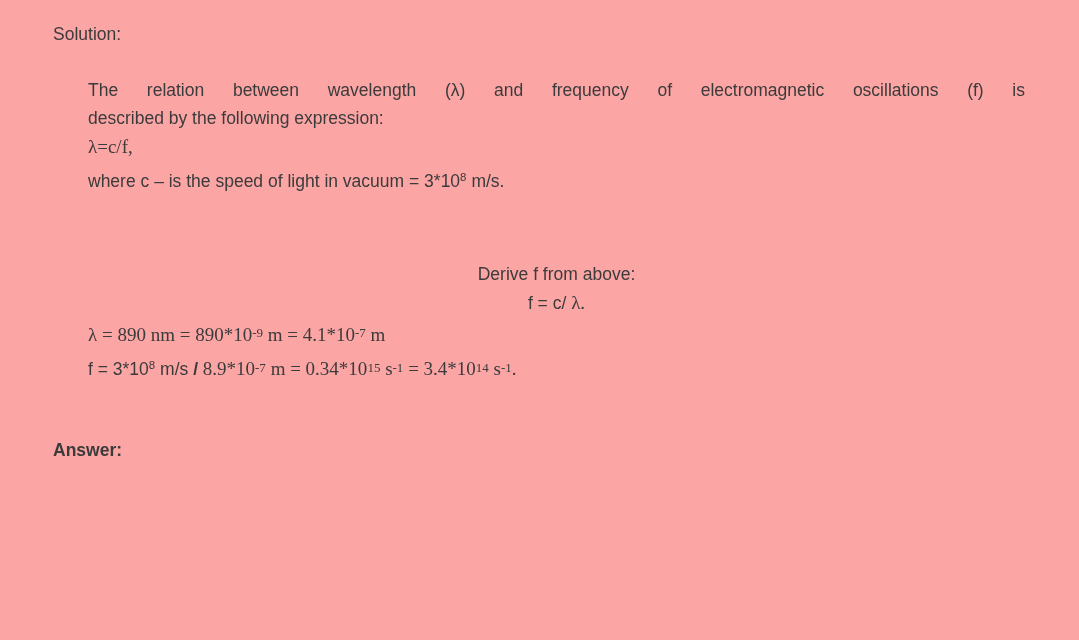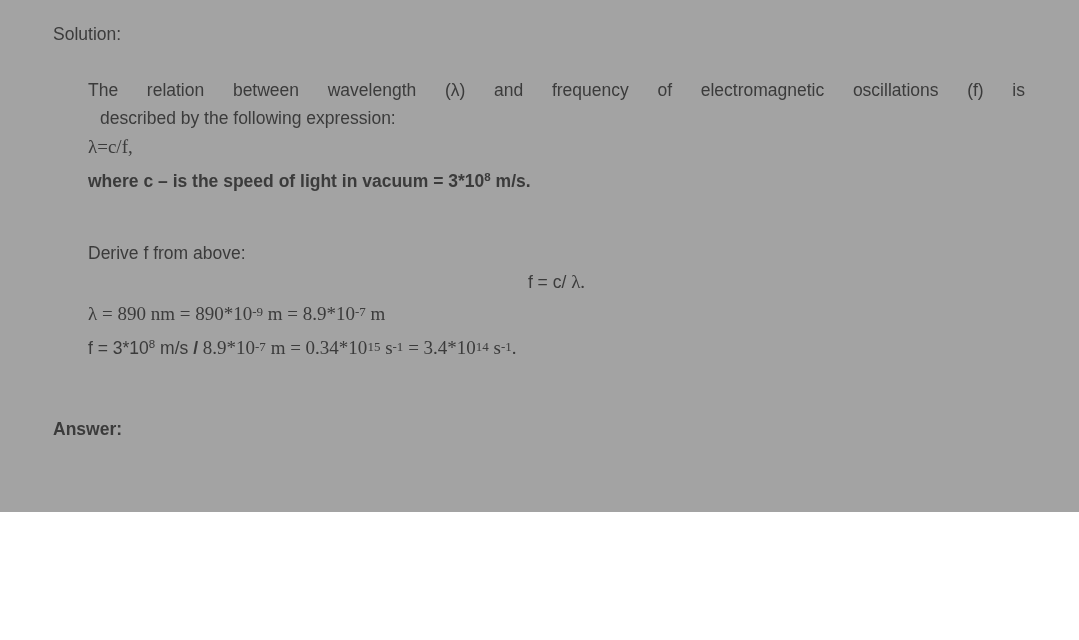--- a/index.html
+++ b/index.html
@@ -1,41 +1,41 @@
 <!DOCTYPE html>
 <html><head>
 <meta charset="utf-8">
 <style>
   html, body { margin: 0; padding: 0; background: #ffffff; }
   .page {
     position: relative;
     width: 1079px;
-    height: 512px;
-    background: #a3a3a3;
+    height: 640px;
+    background: #fca5a5;
     color: #3b3b3b;
     font-family: "Liberation Sans", sans-serif;
     font-size: 17.5px;
     overflow: hidden;
   }
   .line { white-space: pre-wrap; }
   .solution-label {
     margin: 22px 0 0 53px;
     line-height: 24px;
   }
   .content {
     margin-left: 88px;
     margin-right: 54px;
   }
   .para { margin-top: 30px; line-height: 28px; }
   .para .l1 { text-align: justify; text-align-last: justify; }
-  .para .l2 { text-align: left; margin-left: 12px; }
+  .para .l2 { text-align: left; }
   .serif { font-family: "Liberation Serif", "DejaVu Serif", serif; font-size: 19px; }
   .formula1 { line-height: 30px; }
-  .where-line { line-height: 30px; font-weight: bold; }
-  .derive-label { margin-top: 43px; line-height: 28px; }
+  .where-line { line-height: 30px; }
+  .derive-label { margin-top: 64px; line-height: 28px; text-align: center; }
   .derive-formula { line-height: 30px; text-align: center; }
   .calc-label { margin-top: 46px; line-height: 26px; }
   .calc-line { line-height: 30px; }
   
   .exp { font-size: 13px; vertical-align: 3.5px; font-family: "Liberation Serif", "DejaVu Serif", serif; }
   
   .sup { font-size: 11.5px; vertical-align: 6px; font-family: "Liberation Sans", sans-serif; }
   .bold { font-weight: bold; }
   .answer-label {
     margin: 54px 0 0 53px;
@@ -63,21 +63,21 @@
 
     <div class="formula1 serif line">λ=c/f,</div>
 
     <div class="where-line line"><span>where c – is the speed of light in vacuum = 3*10</span><span class="sup">8</span><span> m/s.</span></div>
 
     <div class="derive-label line">Derive f from above:</div>
 
     <div class="derive-formula line"><span>f = c/ </span><span class="serif">λ.</span></div>
 
 
-    <div class="calc-line serif line"><span>λ = 890 nm = 890*10</span><span class="exp">-9</span><span> m = 8.9*10</span><span class="exp">-7</span><span> m</span></div>
+    <div class="calc-line serif line"><span>λ = 890 nm = 890*10</span><span class="exp">-9</span><span> m = 4.1*10</span><span class="exp">-7</span><span> m</span></div>
 
     <div class="calc-line serif line"><span style="font-family:'Liberation Sans',sans-serif;font-size:17.5px;">f = 3*10</span><span class="sup">8</span><span style="font-family:'Liberation Sans',sans-serif;font-size:17.5px;"> m/s </span><span class="bold" style="font-family:'Liberation Sans',sans-serif;font-size:17.5px;">/</span><span> 8.9*10</span><span class="exp">-7</span><span> m = 0.34*10</span><span class="exp">15</span><span> s</span><span class="exp">-1</span><span> = 3.4*10</span><span class="exp">14</span><span> s</span><span class="exp">-1</span><span>.</span></div>
 
   </div>
 
   <div class="answer-label line">Answer:</div>
 
 
 </div>
 

